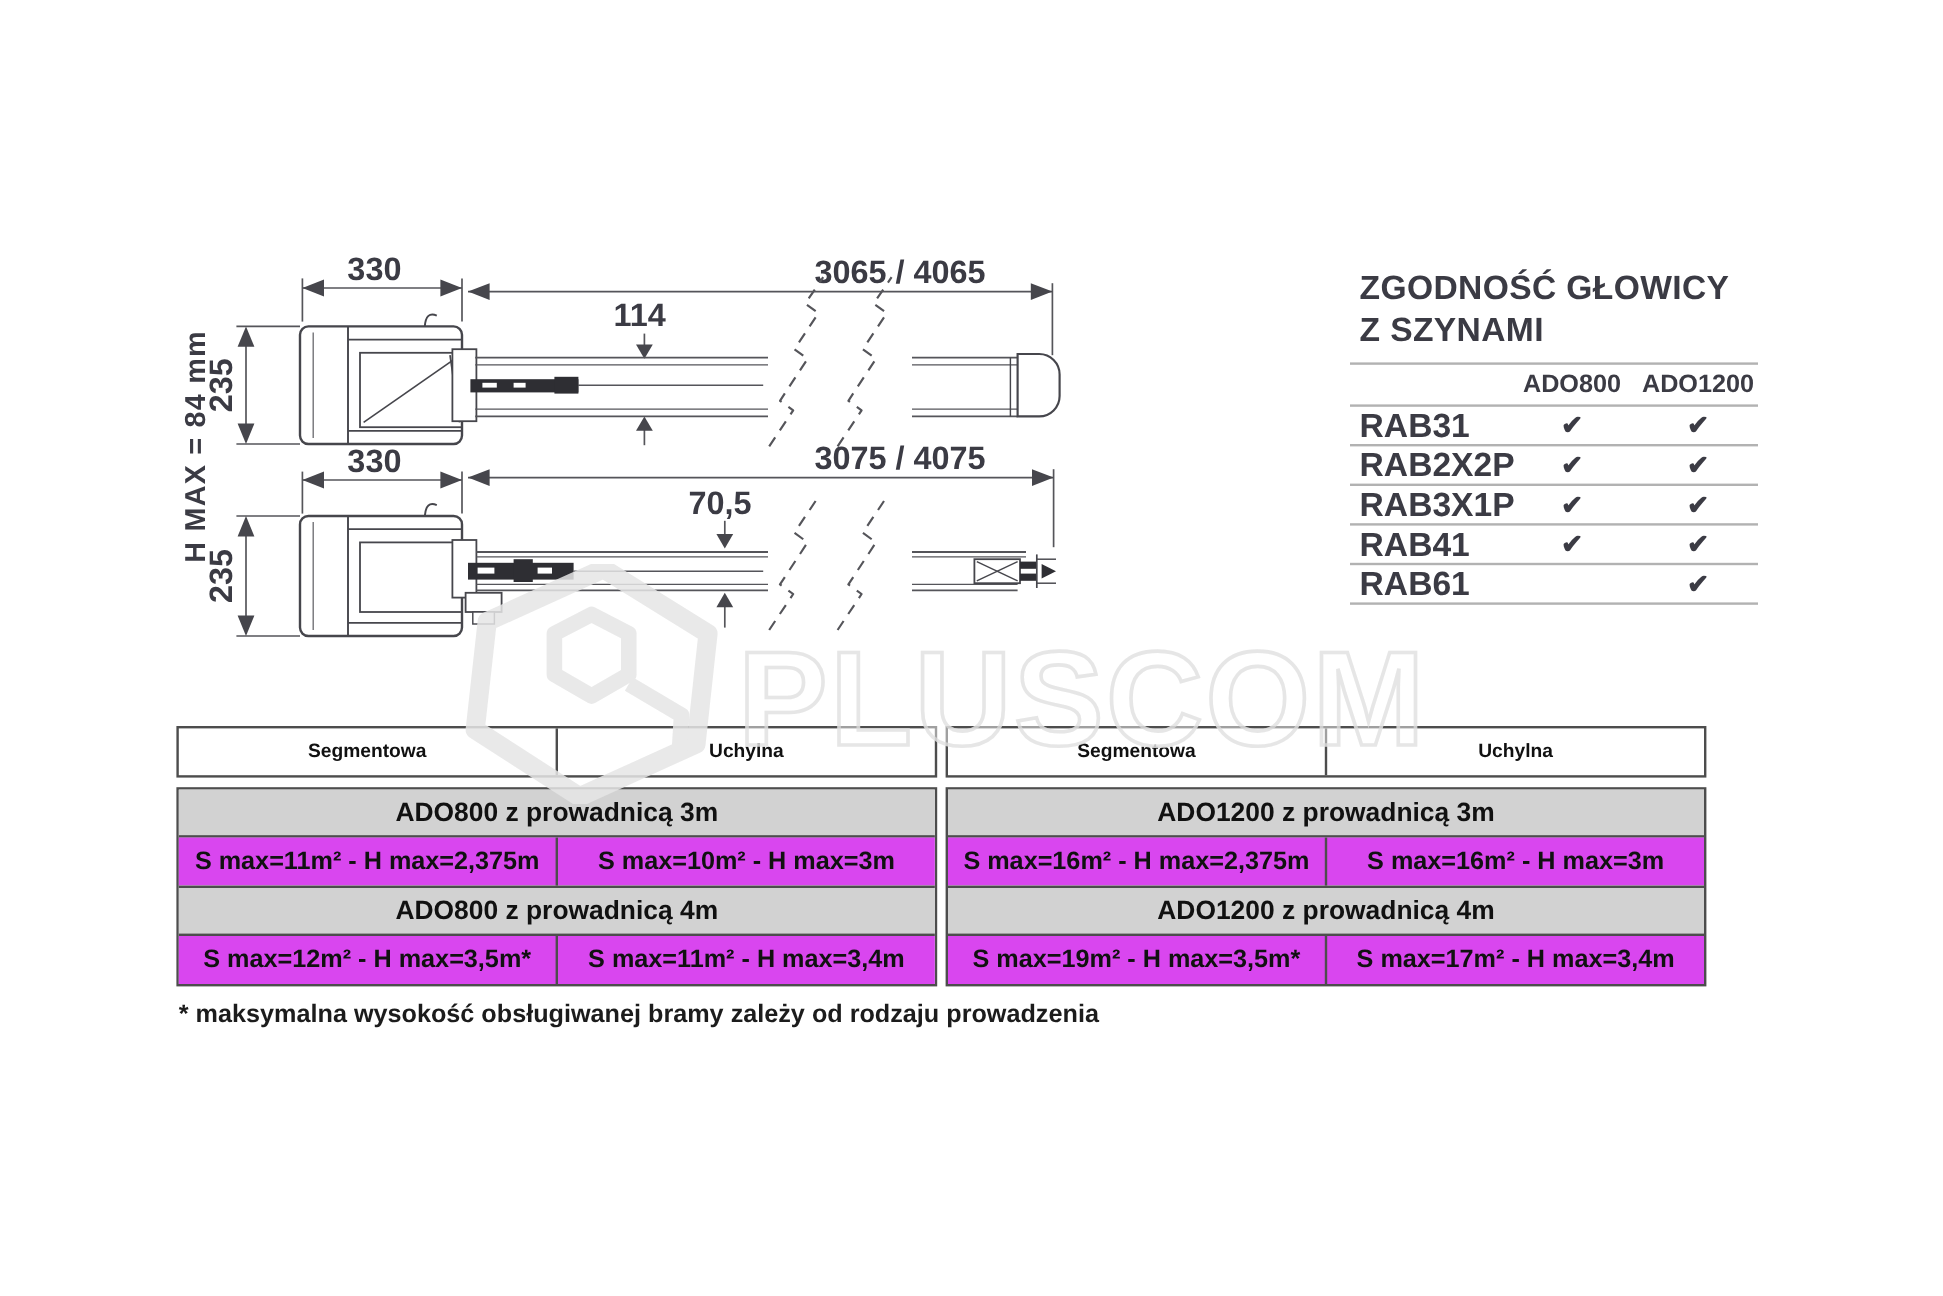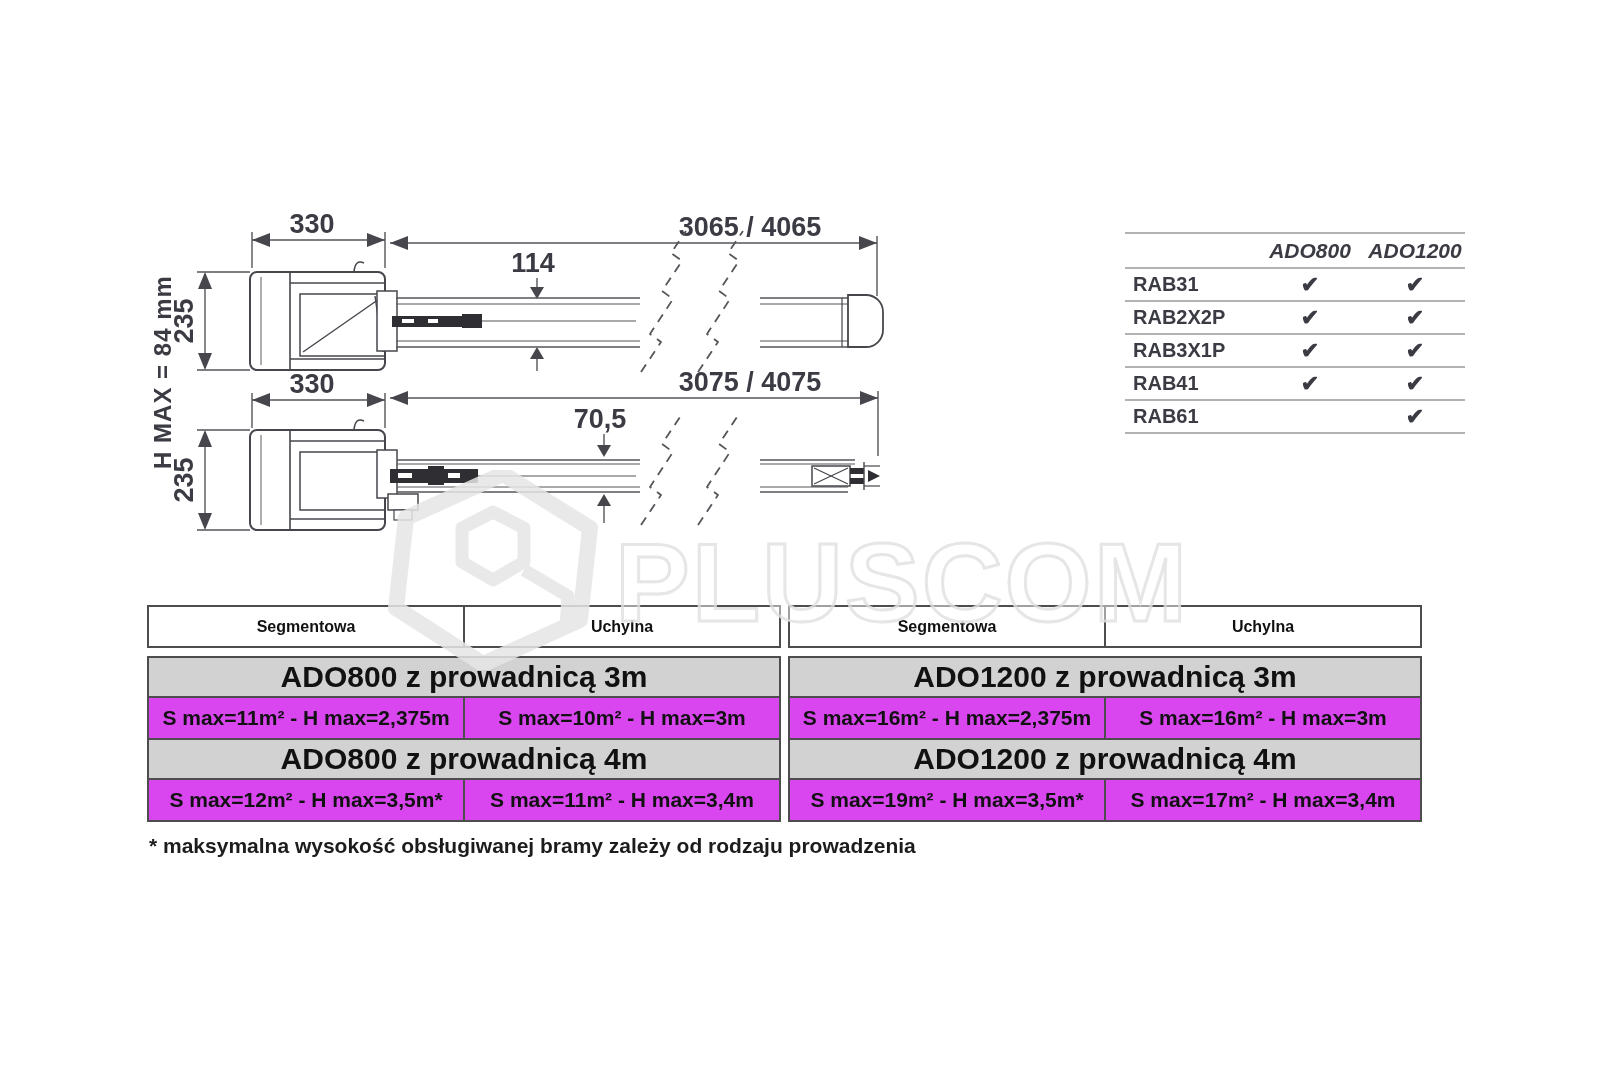--- a/index.html
+++ b/index.html
@@ -16,36 +16,36 @@
   svg .dimtxt{fill:#3b3b44;font-weight:bold;font-size:27px;font-family:"Liberation Sans",sans-serif;}
   svg .hmax{fill:#3b3b44;font-weight:bold;font-size:24px;letter-spacing:1px;font-family:"Liberation Sans",sans-serif;}
 
   
   .compat{left:1125px;top:222px;width:340px;}
   .compat-title{margin-left:8px;font-size:28px;line-height:35px;font-weight:bold;color:#3b3b44;letter-spacing:.3px;}
   .compat-grid{margin-top:10px;}
   .c-row{display:flex;align-items:center;height:31px;border-top:2px solid #b2b2b2;}
   .c-row.last{border-bottom:2px solid #b2b2b2;}
   .c-head{height:33px;}
-  .c-lbl{width:130px;padding-left:8px;box-sizing:border-box;font-weight:bold;font-size:20px;color:#3b3b44;}
+  .c-lbl{width:130px;padding-left:8px;box-sizing:border-box;font-weight:bold;font-size:28px;color:#3b3b44;}
   .c-col1{width:110px;text-align:center;}
   .c-col2{width:100px;text-align:center;}
-  .c-colhead{font-weight:bold;font-size:21px;color:#3b3b44;font-style:italic;}
+  .c-colhead{font-weight:bold;font-size:21px;color:#3b3b44;}
   .c-chk{font-weight:bold;font-size:22px;color:#3b3b44;}
 
   
   .spec{top:605px;width:634px;}
   .spec-head{display:flex;border:2px solid #4d4d4d;background:#fff;height:39px;}
   .spec-head .cell{flex:1;display:flex;align-items:center;justify-content:center;
       font-weight:bold;font-size:16px;color:#111;}
   .spec-head .cell:first-child{border-right:2px solid #4d4d4d;}
   .spec-body{margin-top:8px;border:2px solid #4d4d4d;background:#fff;}
   .spec-band{height:38px;background:#d2d2d2;border-bottom:2px solid #4d4d4d;
       display:flex;align-items:center;justify-content:center;
-      font-weight:bold;font-size:30px;color:#111;}
+      font-weight:bold;font-size:22px;color:#111;}
   .spec-band.second{border-top:2px solid #4d4d4d;}
   .spec-row{display:flex;height:40px;background:#d946ef;}
   .spec-row .cell{flex:1;display:flex;align-items:center;justify-content:center;
       font-weight:bold;font-size:21px;color:#111;}
   .spec-row .cell:first-child{border-right:2px solid #4d4d4d;}
 
   
   .footnote{left:149px;top:834px;font-size:21px;font-weight:600;color:#1c1c1c;}
 
   
@@ -195,20 +195,24 @@
     <line x1="864" y1="486" x2="880" y2="486" stroke-width="1.2"></line>
     <polygon points="880,476 868,470 868,482" fill="#2e2e33" stroke="none"></polygon>
   </g>
   <g stroke="#55555a" stroke-width="1.8" fill="none" stroke-dasharray="9 7" stroke-linejoin="round">
     <path d="M641,525 l20,-30 l-11,-8 l23,-35 l-11,-8 l20,-30"></path>
     <path d="M698,525 l20,-30 l-11,-8 l23,-35 l-11,-8 l20,-30"></path>
   </g>
 </svg>
 
 <div class="abs compat">
+  <div class="compat-title">
+    <div>ZGODNOŚĆ GŁOWICY</div>
+    <div>Z SZYNAMI</div>
+  </div>
   <div class="compat-grid">
     <div class="c-row c-head">
       <div class="c-lbl"></div>
       <div class="c-col1 c-colhead">ADO800</div>
       <div class="c-col2 c-colhead">ADO1200</div>
     </div>
     <div class="c-row">
       <div class="c-lbl">RAB31</div>
       <div class="c-col1 c-chk">✔</div>
       <div class="c-col2 c-chk">✔</div>

